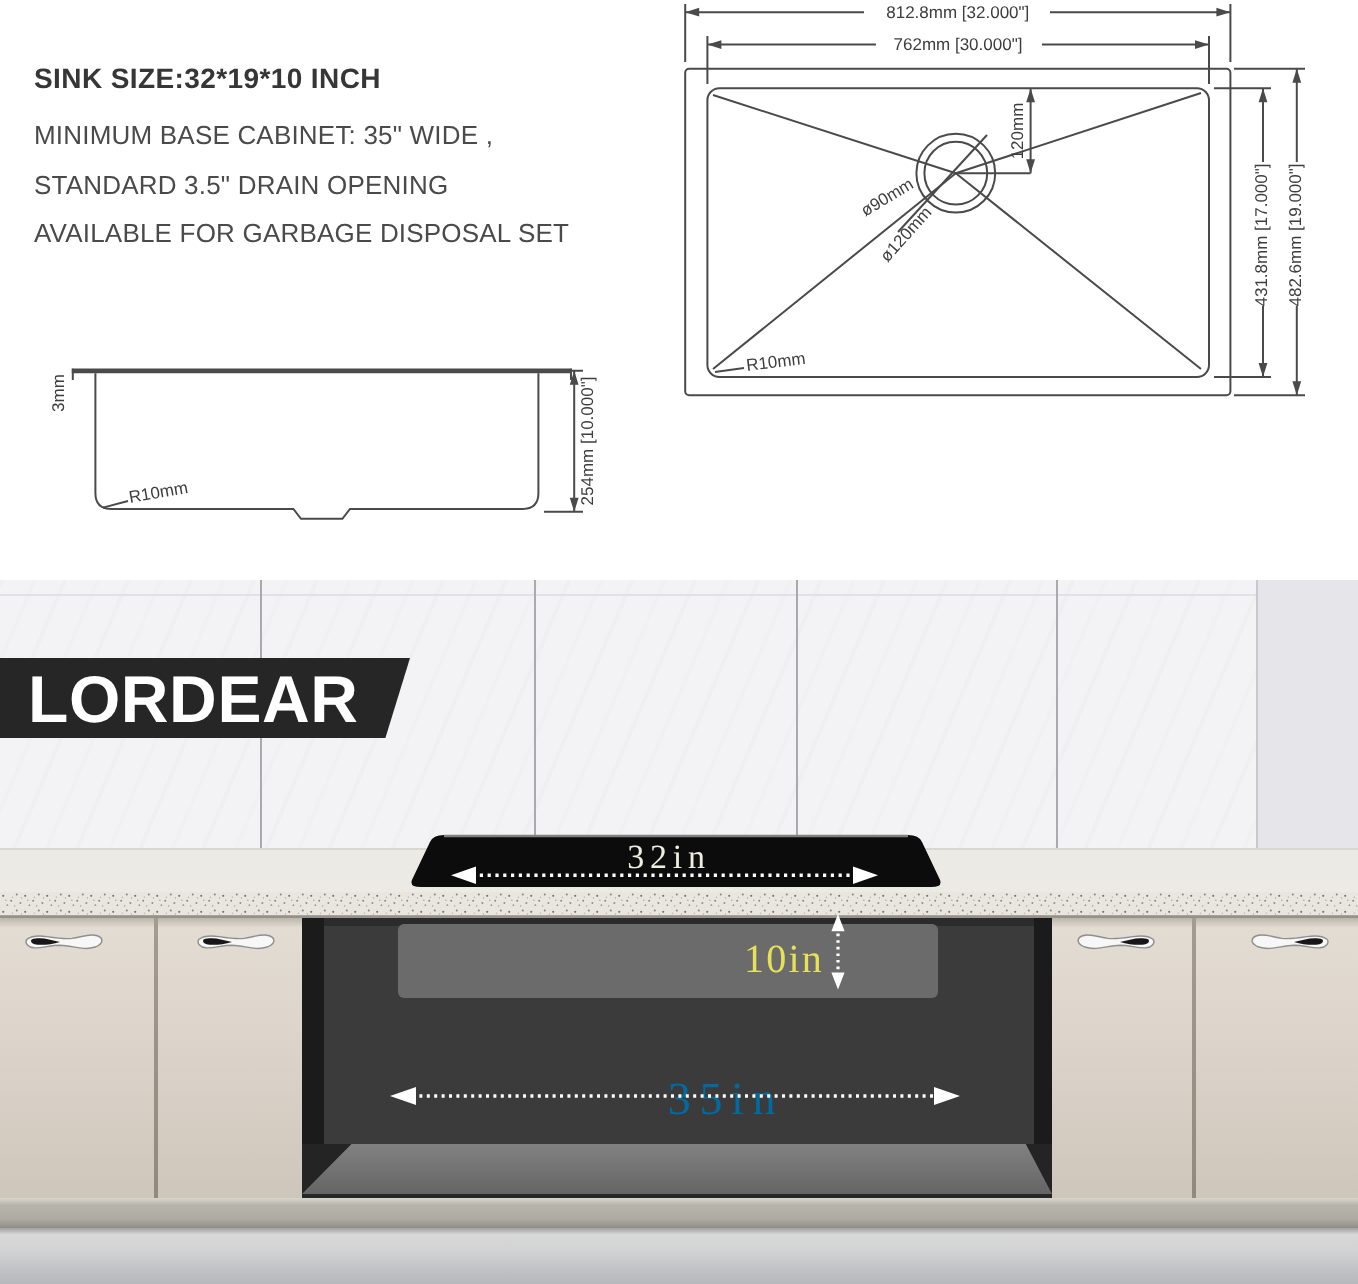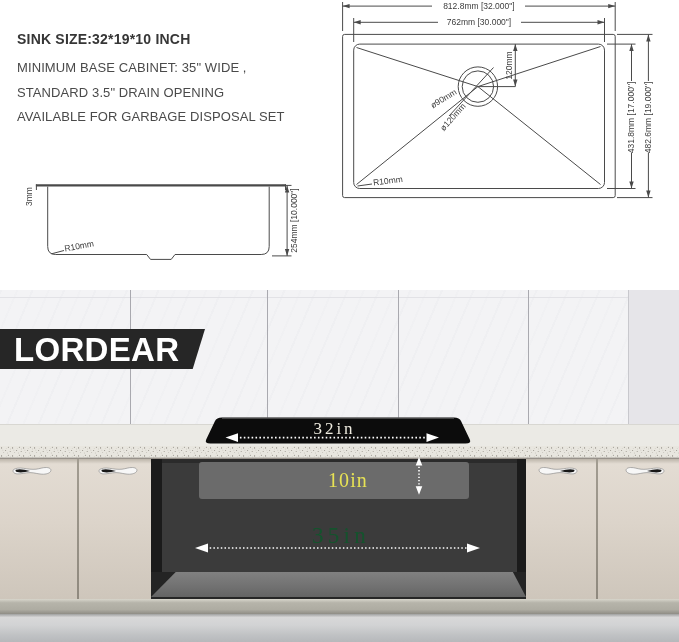--- a/index.html
+++ b/index.html
@@ -195,28 +195,28 @@
     <div class="abs" style="left:151px;top:169px;width:11px;height:140px;background:#1b1b1b;"></div>
 
     <div class="abs" style="left:517px;top:169px;width:9px;height:140px;background:#1b1b1b;"></div>
 
     <div class="abs" style="left:151px;top:282px;width:375px;height:25px;background:#242424;"></div>
 
     <div class="abs" style="left:151px;top:282px;width:375px;height:25px;background:linear-gradient(180deg,#818181 0,#727272 55%,#646464 100%);clip-path:polygon(6.6% 0,96.5% 0,100% 100%,0 100%);"></div>
 
     <div class="abs" style="left:199px;top:172px;width:270px;height:37px;background:#6b6b6b;border-radius:3px;"></div>
 
-    <div class="abs" style="left:328px;top:179.5px;width:84px;line-height:20px;font-family:'Liberation Serif',serif;font-size:20px;letter-spacing:1.1px;color:#e7e255;text-align:left;will-change:transform;">10in</div>
+    <div class="abs" style="left:328px;top:179.5px;width:84px;line-height:20px;font-family:'Liberation Serif',serif;font-size:20px;letter-spacing:1.1px;color:#e7e255;text-align:right;will-change:transform;">10in</div>
 
     <svg class="abs" style="left:410px;top:166px;" width="18" height="41" viewBox="0 0 18 41">
       <path d="M9 7.5 L9 32 " stroke="#fff" stroke-width="1.6" stroke-dasharray="1.3 2" fill="none"></path>
       <path d="M9 1 l-3.3 8.6 h6.6 z M9 38.8 l-3.3 -8.6 h6.6 z" fill="#fff"></path>
     </svg>
 
-    <div class="abs" style="left:290px;top:234px;width:102px;line-height:23px;font-family:'Liberation Serif',serif;font-size:23px;letter-spacing:4.3px;color:#14532d;text-align:center;will-change:transform;">35in</div>
+    <div class="abs" style="left:290px;top:248px;width:102px;line-height:23px;font-family:'Liberation Serif',serif;font-size:23px;letter-spacing:4.3px;color:#0369a1;text-align:right;will-change:transform;">35in</div>
 
     <svg class="abs" style="left:190px;top:248px;" width="295" height="20" viewBox="0 0 295 20">
       <path d="M16 10 L279 10" stroke="#fff" stroke-width="1.7" stroke-dasharray="1.5 2.2" fill="none"></path>
       <path d="M5 10 l13 -4.5 v9 z M290 10 l-13 -4.5 v9 z" fill="#fff"></path>
     </svg>
 
     <div class="abs" style="left:151px;top:307px;width:375px;height:2px;background:#262626;"></div>
 
     <div class="abs" style="left:0;top:309px;width:679px;height:15px;background:linear-gradient(180deg,#d8d6cc 0,#b6b4aa 25%,#aeaca2 70%,#8f8d85 100%);"></div>
 

